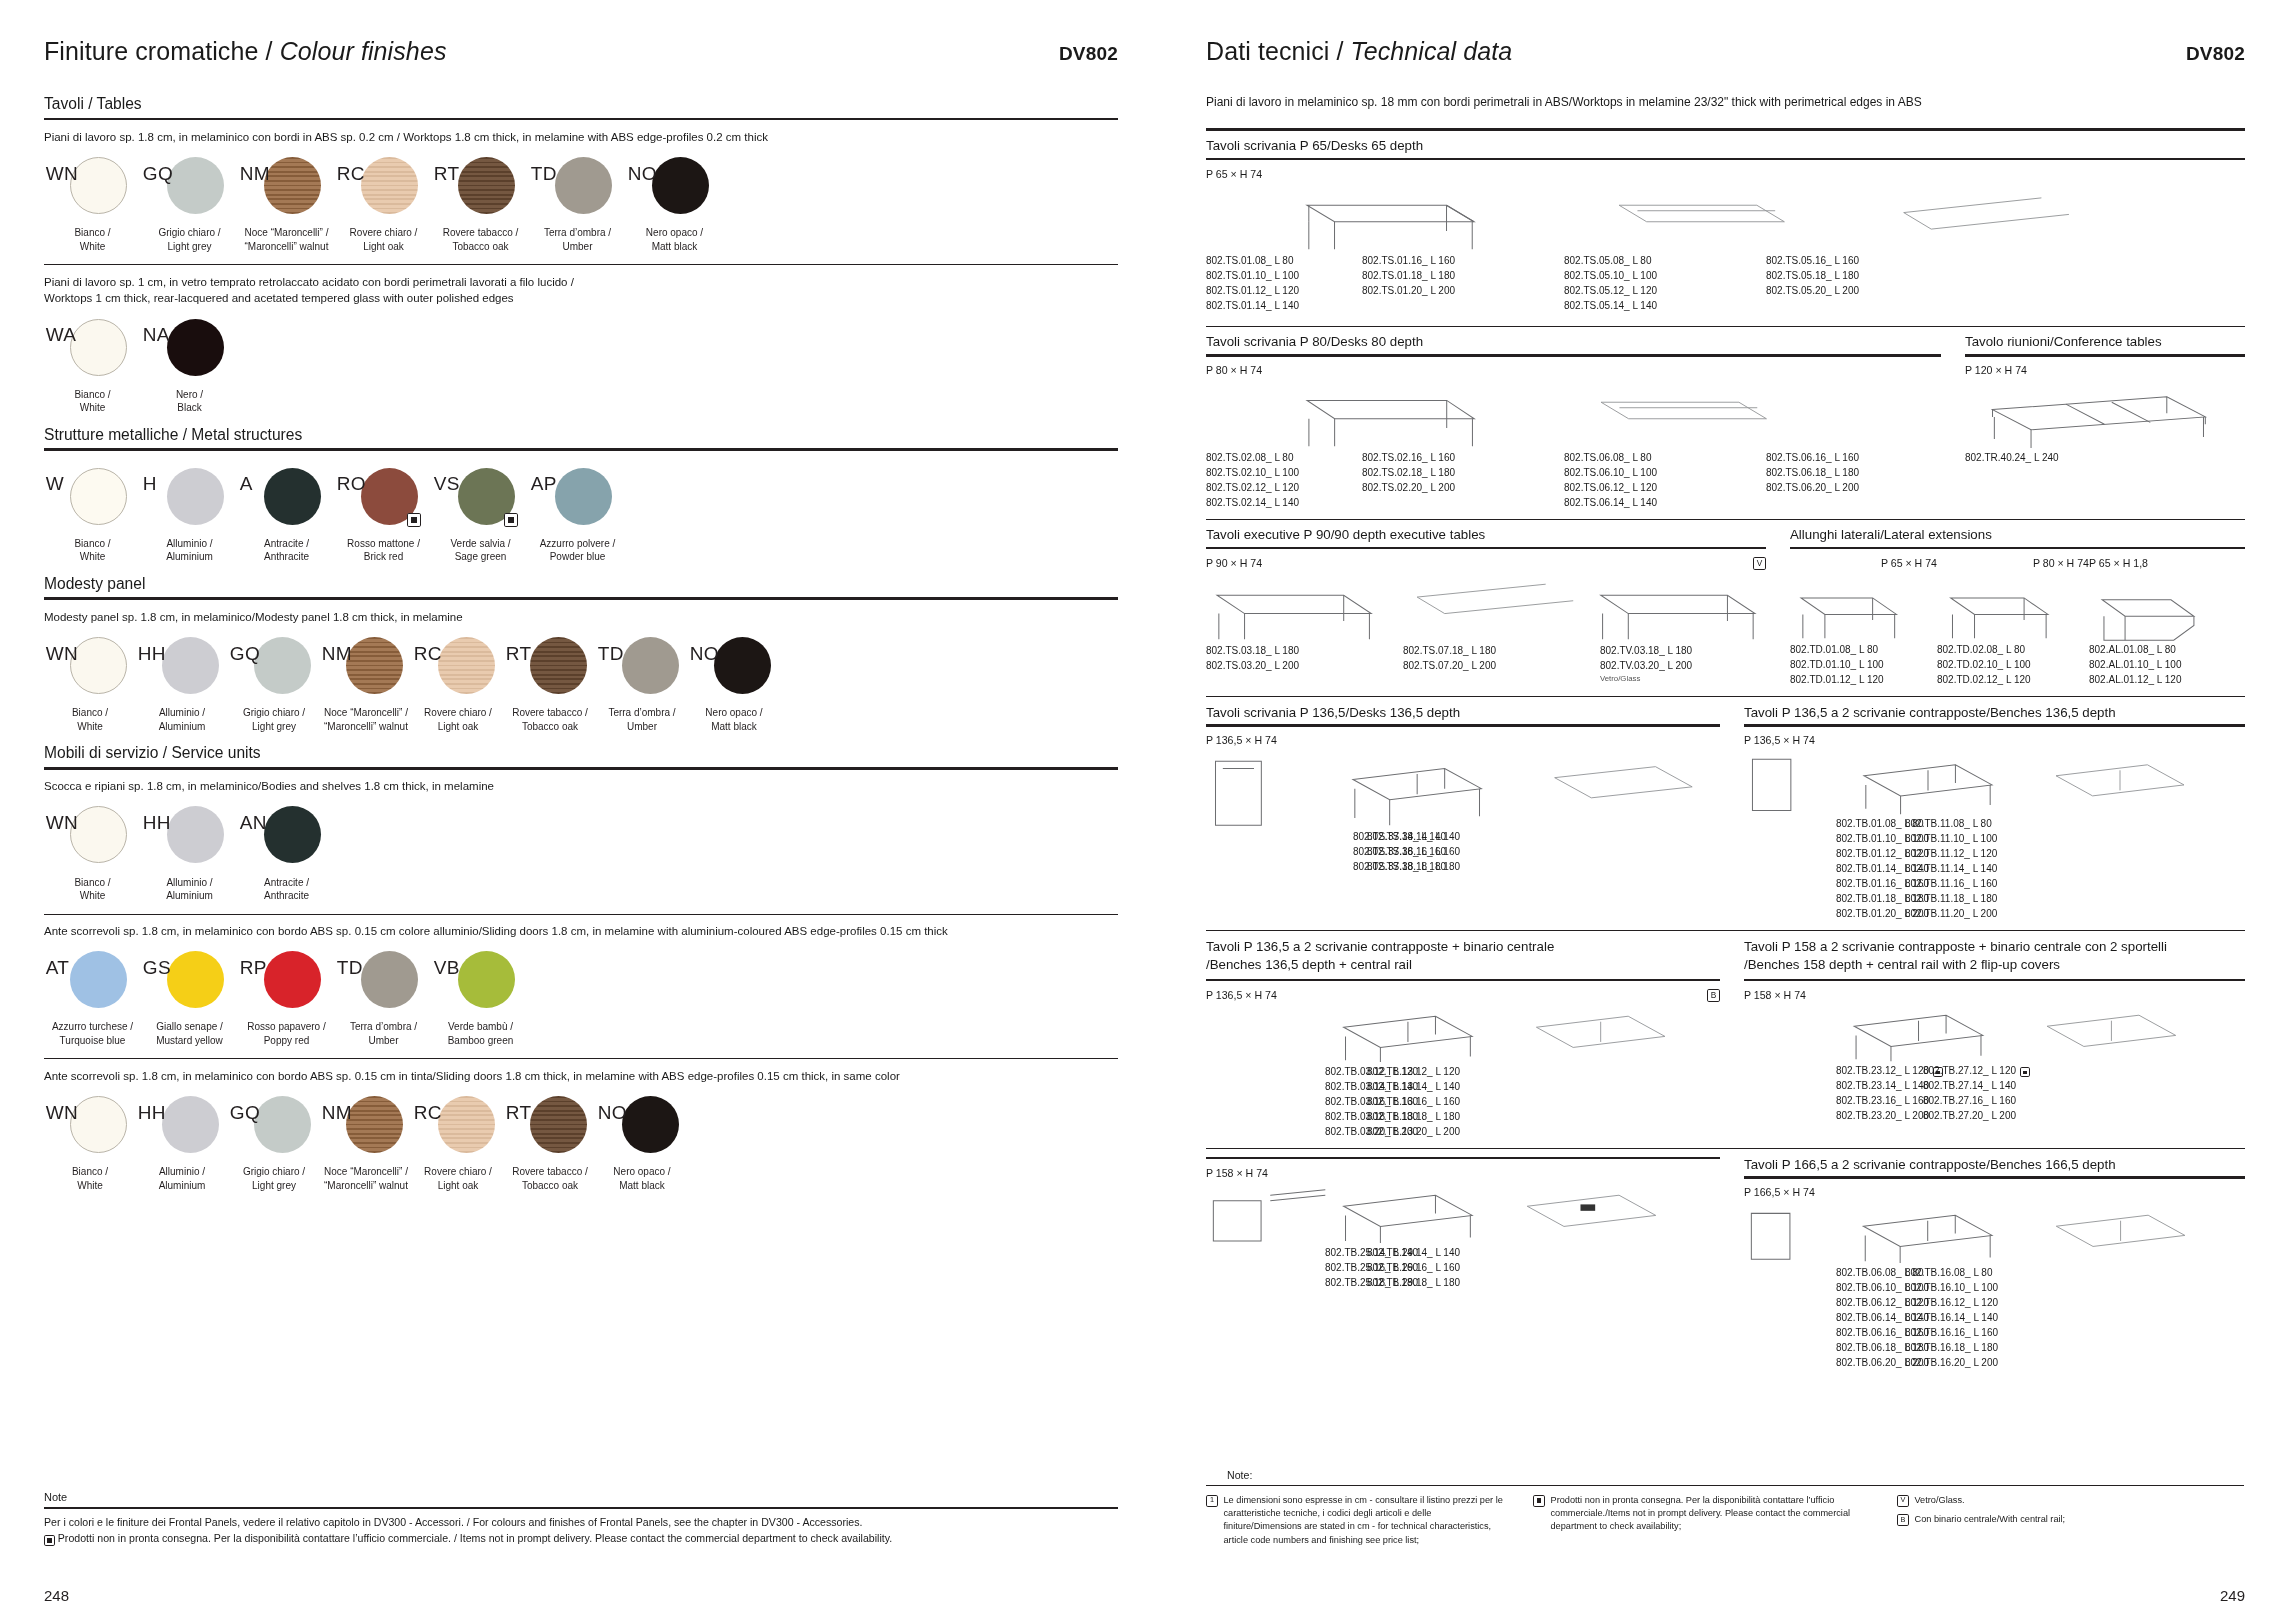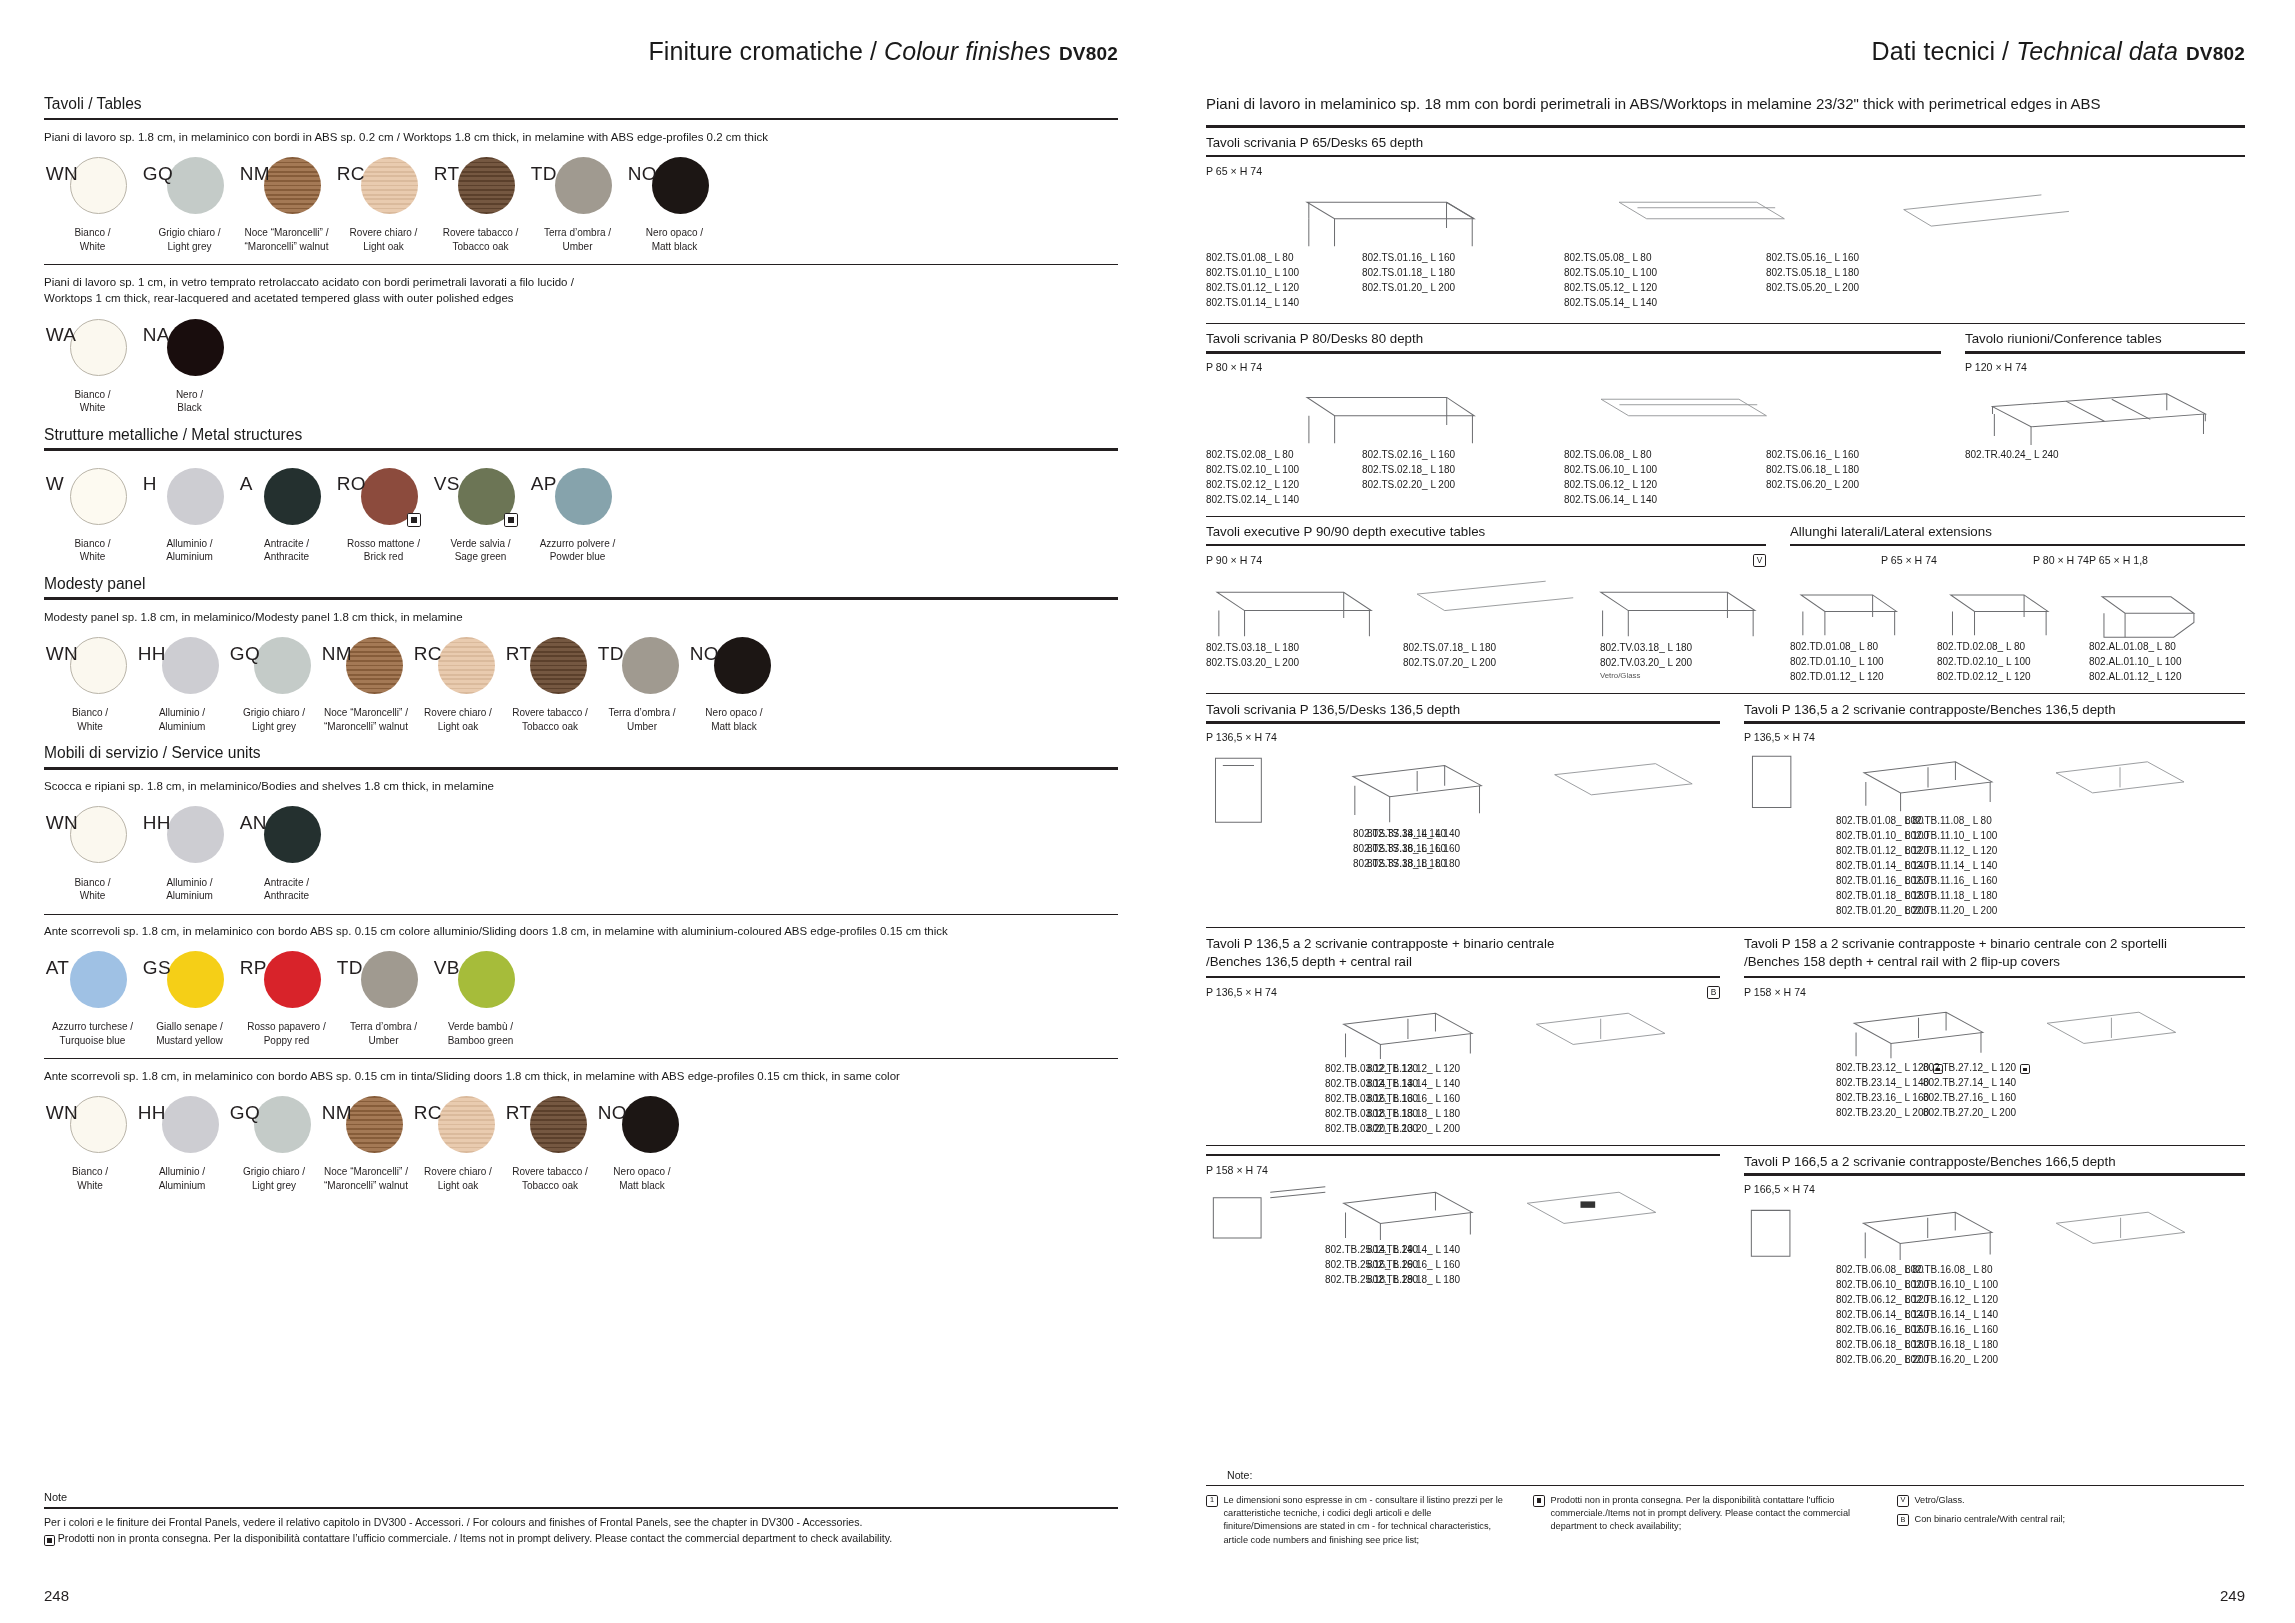--- a/index.html
+++ b/index.html
@@ -10,21 +10,21 @@
     color: #1a1a1a;
     overflow: hidden;
   }
   .spread { position: relative; width: 2296px; height: 1624px; display: flex; }
   .page { position: relative; height: 1624px; }
   .page-left  { width: 1162px; padding: 37px 44px 0 44px; }
   .page-right { width: 1134px; padding: 37px 51px 0 44px; }
   .gutter { position: absolute; left: 1162px; top: 0; width: 0.9px; height: 1624px; background: #ffffff; }
 
   
-  .pghead { display: flex; align-items: baseline; justify-content: flex-end; margin-bottom: 29px; gap: 8px; }
+  .pghead { display: flex; align-items: baseline; justify-content: space-between; margin-bottom: 29px; gap: 8px; }
   .pghead .title { font-size: 25px; font-weight: 400; letter-spacing: 0.1px; white-space: nowrap; }
   .pghead .title i { font-style: italic; }
   .pghead .code { font-size: 19px; font-weight: 700; letter-spacing: 0.2px; }
 
   
   .sec-head { font-size: 15.6px; padding-bottom: 4.6px; margin-top: 3.7px; }
   .rule-thick { height: 2.8px; background: #231f20; width: 100%; }
   .rule-thin  { height: 0.9px; background: #231f20; width: 100%; }
   .desc { font-size: 11.5px; line-height: 1.45; margin: 8.3px 0 6.4px 0; }
 
@@ -64,21 +64,21 @@
     display: inline-flex; width: 11px; height: 11px; border: 0.9px solid #231f20;
     border-radius: 1.8px; align-items: center; justify-content: center;
     vertical-align: -0.9px; margin-right: 2.8px;
   }
   .badge-inline .sq { width: 4.6px; height: 4.6px; background: #231f20; }
   .folio { position: absolute; bottom: 20px; font-size: 15px; color: #231f20; }
   .folio-l { left: 44px; }
   .folio-r { right: 51px; }
 
   
-  .rp-desc { font-size: 15px; margin-bottom: 13px; }
+  .rp-desc { font-size: 12px; margin-bottom: 19px; }
   .block { margin-bottom: 13px; }
   .block-title { font-size: 13.3px; padding-bottom: 4.6px; }
   .block-sub { font-size: 10.6px; margin: 7.3px 0 5.5px 0; display: flex; align-items: center; gap: 5.5px; text-align: right; }
   .vbadge {
     display: inline-flex; width: 13px; height: 13px; border: 0.9px solid #231f20;
     border-radius: 1.8px; align-items: center; justify-content: center;
     font-size: 8.3px; line-height: 1; background: #fff;
   }
   .drawzone { position: relative; height: 68px; }
   .codes { display: flex; gap: 0; font-size: 10px; line-height: 1.5; }

